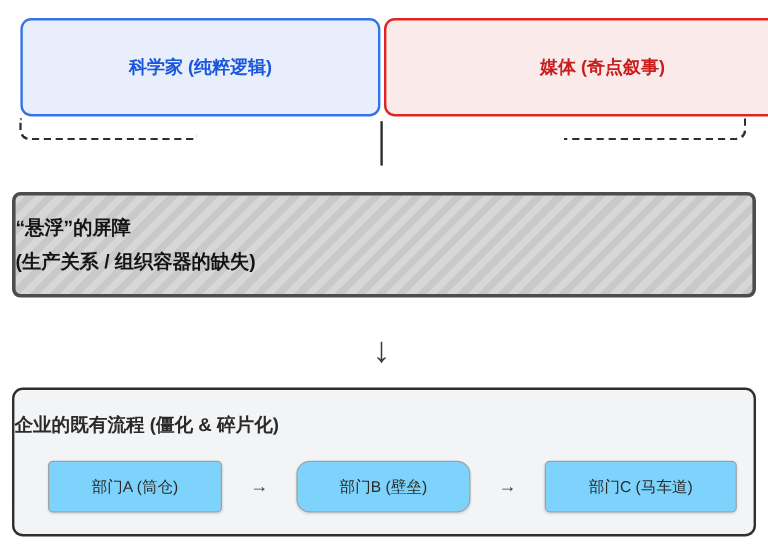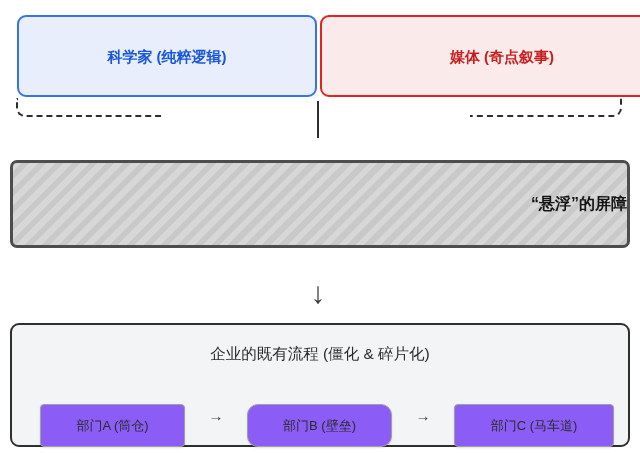--- a/index.html
+++ b/index.html
@@ -30,46 +30,46 @@
     border-bottom-right-radius:9px;
   }
   
   .connector{position:absolute;left:317px;top:101px;width:2px;height:37px;background:#2e2e2e;}
   
   .barrier{
     position:absolute;left:10px;top:160px;width:620px;height:88px;box-sizing:border-box;
     border:3px solid #4d4d4d;border-radius:7px;
     background-color:#d3d3d3;
     background-image:repeating-linear-gradient(135deg,#d7d7d7 0 6px,#c9c9c9 6px 12px);
-    display:flex;flex-direction:column;justify-content:center;align-items:flex-end;gap:7px;
+    display:flex;flex-direction:column;justify-content:center;align-items:flex-start;gap:7px;
     color:#141414;font-weight:bold;font-size:16px;text-align:center;
   }
   
   .down-arrow{
     position:absolute;left:303px;top:274px;width:30px;height:38px;
     color:#3a3a3a;font-size:30px;line-height:38px;text-align:center;font-weight:400;
   }
   
   .process{
     position:absolute;left:10px;top:323px;width:620px;height:124px;box-sizing:border-box;
     border:2px solid #2f2f2f;border-radius:9px;background:#f3f4f5;
   }
   .process-title{
-    margin-top:19px;text-align:center;font-size:15.5px;font-weight:normal;color:#2a2a2a;
+    margin-top:19px;font-size:15.5px;font-weight:bold;color:#2a2a2a;
   }
   .dept-row{
     margin-top:19px;padding:0 14px 0 28px;box-sizing:border-box;
     display:flex;justify-content:space-between;align-items:center;
   }
   .dept{
     height:43px;box-sizing:border-box;
-    background:#8b5cf6;border:1.5px solid #a0a0a0;border-radius:4px;
+    background:#7dd3fc;border:1.5px solid #a0a0a0;border-radius:4px;
     box-shadow:0 1px 2px rgba(0,0,0,0.12);
     display:flex;justify-content:center;align-items:center;
-    font-size:13px;color:#2b2b2b;margin-top:20px;
+    font-size:13px;color:#2b2b2b;
   }
   .dept-a{width:145px;}
   .dept-b{width:145px;border-radius:11px;}
   .dept-c{width:160px;}
   .flow-arrow{font-size:15px;color:#3a3a3a;line-height:1;}
 </style>
 </head>
 <body>
 
 <div class="stage">
@@ -82,20 +82,21 @@
   </div>
 
   <div class="card card-media" style="color: rgb(200, 30, 30); background-color: rgb(251, 234, 234); border-color: rgb(224, 36, 36);">
     <div class="card-line">媒体 (奇点叙事)</div>
   </div>
 
   <div class="connector" style="background-color: rgb(46, 46, 46);"></div>
 
   <div class="barrier">
     <div>“悬浮”的屏障</div>
+    <div>(生产关系 / 组织容器的缺失)</div>
   </div>
 
   <div class="down-arrow">↓</div>
 
   <div class="process">
     <div class="process-title">企业的既有流程 (僵化 &amp; 碎片化)</div>
     <div class="dept-row">
       <div class="dept dept-a">
         <span>部门A (筒仓)</span>
       </div>

